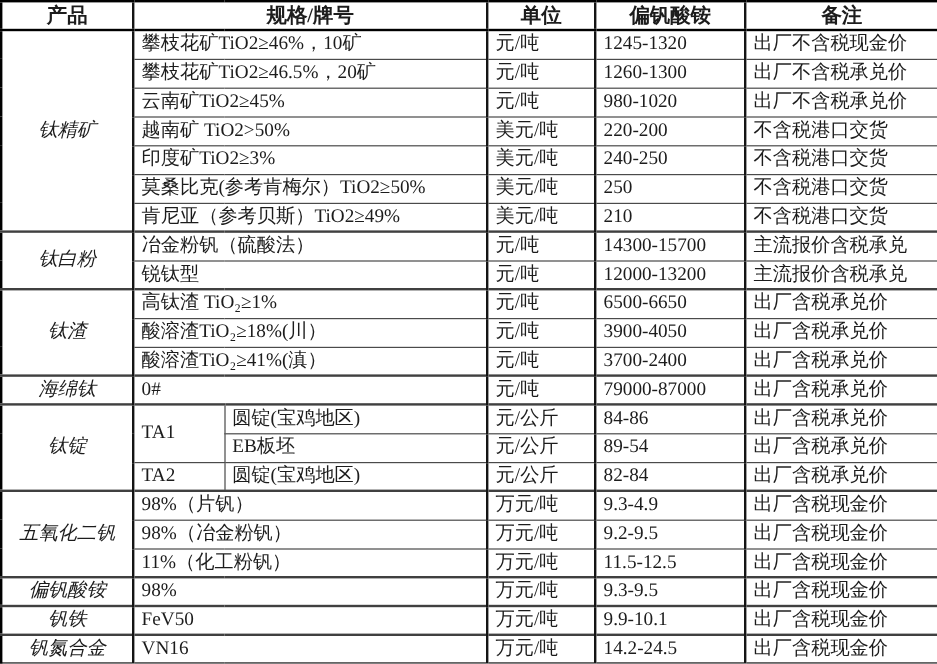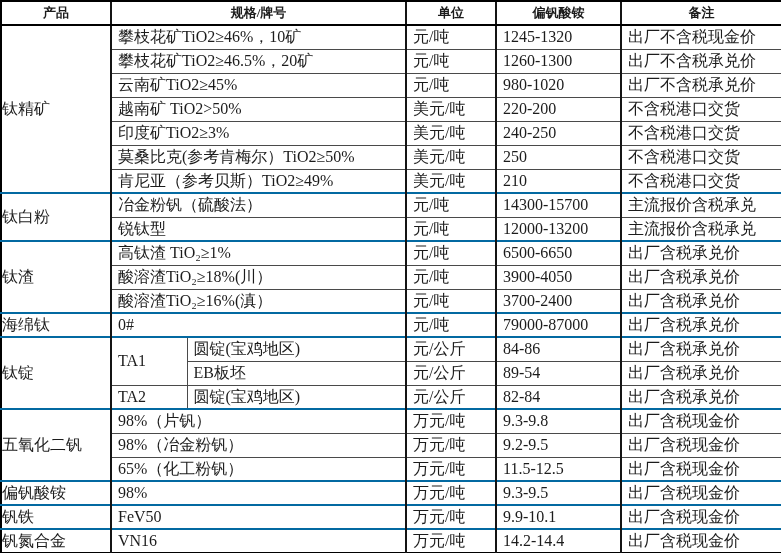--- a/index.html
+++ b/index.html
@@ -24,37 +24,38 @@
     border: 1px solid #4a4a4a;
     font-size: 16px;
     line-height: 22px;
     padding: 0;
     overflow: hidden;
     white-space: nowrap;
     vertical-align: middle;
   }
   thead th {
     font-weight: bold;
-    font-size: 13px;
+    font-size: 17px;
     text-align: center;
     border-top: 2px solid #000000;
     border-bottom: 2px solid #000000;
   }
   td.product {
-    text-align: left;
+    text-align: center;
+    font-style: italic;
   }
   td.spec, td.sub, td.unit, td.price, td.note {
     text-align: left;
     padding-left: 6px;
     padding-right: 3px;
   }
   
   .cl2 { border-left: 2px solid #141414; }
   
-  tr.gs > td { border-top: 2px solid #0369a1; }
+  tr.gs > td { border-top: 2px solid #404040; }
 </style>
 </head>
 <body>
 
 <table class="price-table">
   <colgroup>
     <col style="width:110px">
     <col style="width:76px">
     <col style="width:219px">
     <col style="width:90px">
@@ -137,21 +138,21 @@
       <td class="price cl2">6500-6650</td>
       <td class="note cl2">出厂含税承兑价</td>
     </tr>
     <tr>
       <td class="spec cl2" colspan="2">酸溶渣TiO₂≥18%(川）</td>
       <td class="unit cl2">元/吨</td>
       <td class="price cl2">3900-4050</td>
       <td class="note cl2">出厂含税承兑价</td>
     </tr>
     <tr>
-      <td class="spec cl2" colspan="2">酸溶渣TiO₂≥16%(滇）</td>
+      <td class="spec cl2" colspan="2">酸溶渣TiO₂≥41%(滇）</td>
       <td class="unit cl2">元/吨</td>
       <td class="price cl2">3700-2400</td>
       <td class="note cl2">出厂含税承兑价</td>
     </tr>
 
     <tr class="gs">
       <td class="product">海绵钛</td>
       <td class="spec cl2" colspan="2">0#</td>
       <td class="unit cl2">元/吨</td>
       <td class="price cl2">79000-87000</td>
@@ -177,31 +178,31 @@
       <td class="sub">圆锭(宝鸡地区)</td>
       <td class="unit cl2">元/公斤</td>
       <td class="price cl2">82-84</td>
       <td class="note cl2">出厂含税承兑价</td>
     </tr>
 
     <tr class="gs">
       <td class="product" rowspan="3">五氧化二钒</td>
       <td class="spec cl2" colspan="2">98%（片钒）</td>
       <td class="unit cl2">万元/吨</td>
-      <td class="price cl2">9.3-9.8</td>
+      <td class="price cl2">9.3-4.9</td>
       <td class="note cl2">出厂含税现金价</td>
     </tr>
     <tr>
       <td class="spec cl2" colspan="2">98%（冶金粉钒）</td>
       <td class="unit cl2">万元/吨</td>
       <td class="price cl2">9.2-9.5</td>
       <td class="note cl2">出厂含税现金价</td>
     </tr>
     <tr>
-      <td class="spec cl2" colspan="2">65%（化工粉钒）</td>
+      <td class="spec cl2" colspan="2">11%（化工粉钒）</td>
       <td class="unit cl2">万元/吨</td>
       <td class="price cl2">11.5-12.5</td>
       <td class="note cl2">出厂含税现金价</td>
     </tr>
 
     <tr class="gs">
       <td class="product">偏钒酸铵</td>
       <td class="spec cl2" colspan="2">98%</td>
       <td class="unit cl2">万元/吨</td>
       <td class="price cl2">9.3-9.5</td>
@@ -213,17 +214,17 @@
       <td class="spec cl2" colspan="2">FeV50</td>
       <td class="unit cl2">万元/吨</td>
       <td class="price cl2">9.9-10.1</td>
       <td class="note cl2">出厂含税现金价</td>
     </tr>
 
     <tr class="gs">
       <td class="product">钒氮合金</td>
       <td class="spec cl2" colspan="2">VN16</td>
       <td class="unit cl2">万元/吨</td>
-      <td class="price cl2">14.2-14.4</td>
+      <td class="price cl2">14.2-24.5</td>
       <td class="note cl2">出厂含税现金价</td>
     </tr>
   </tbody>
 </table>
 
 </body></html>

